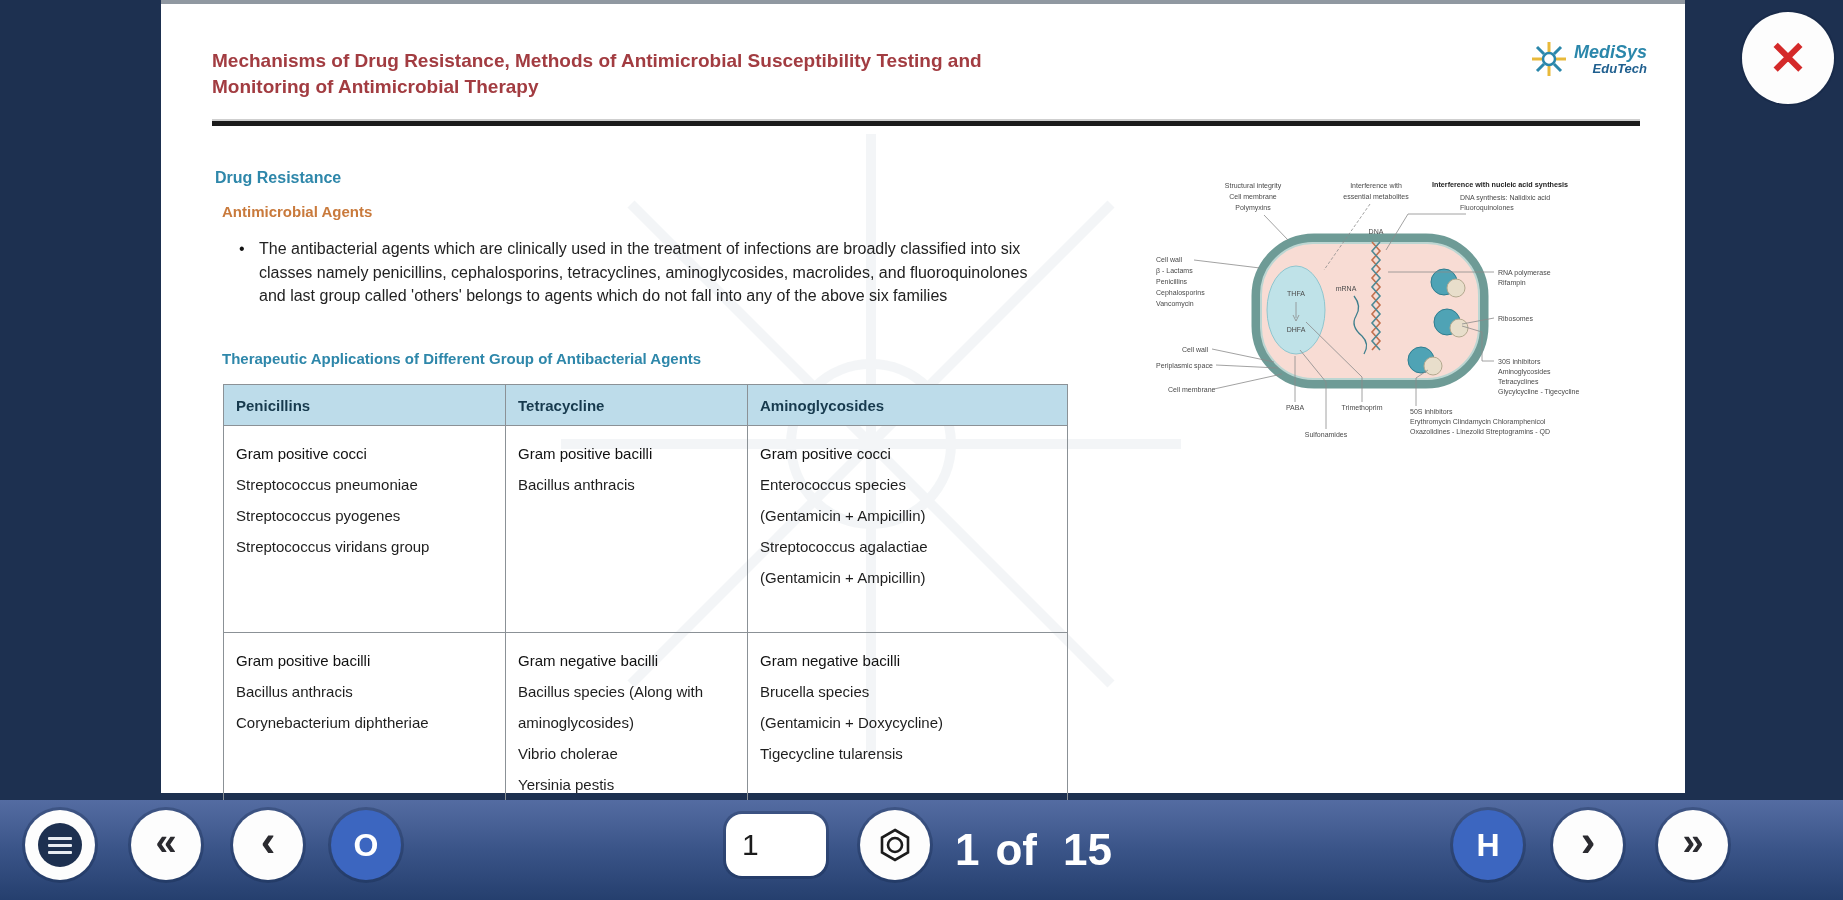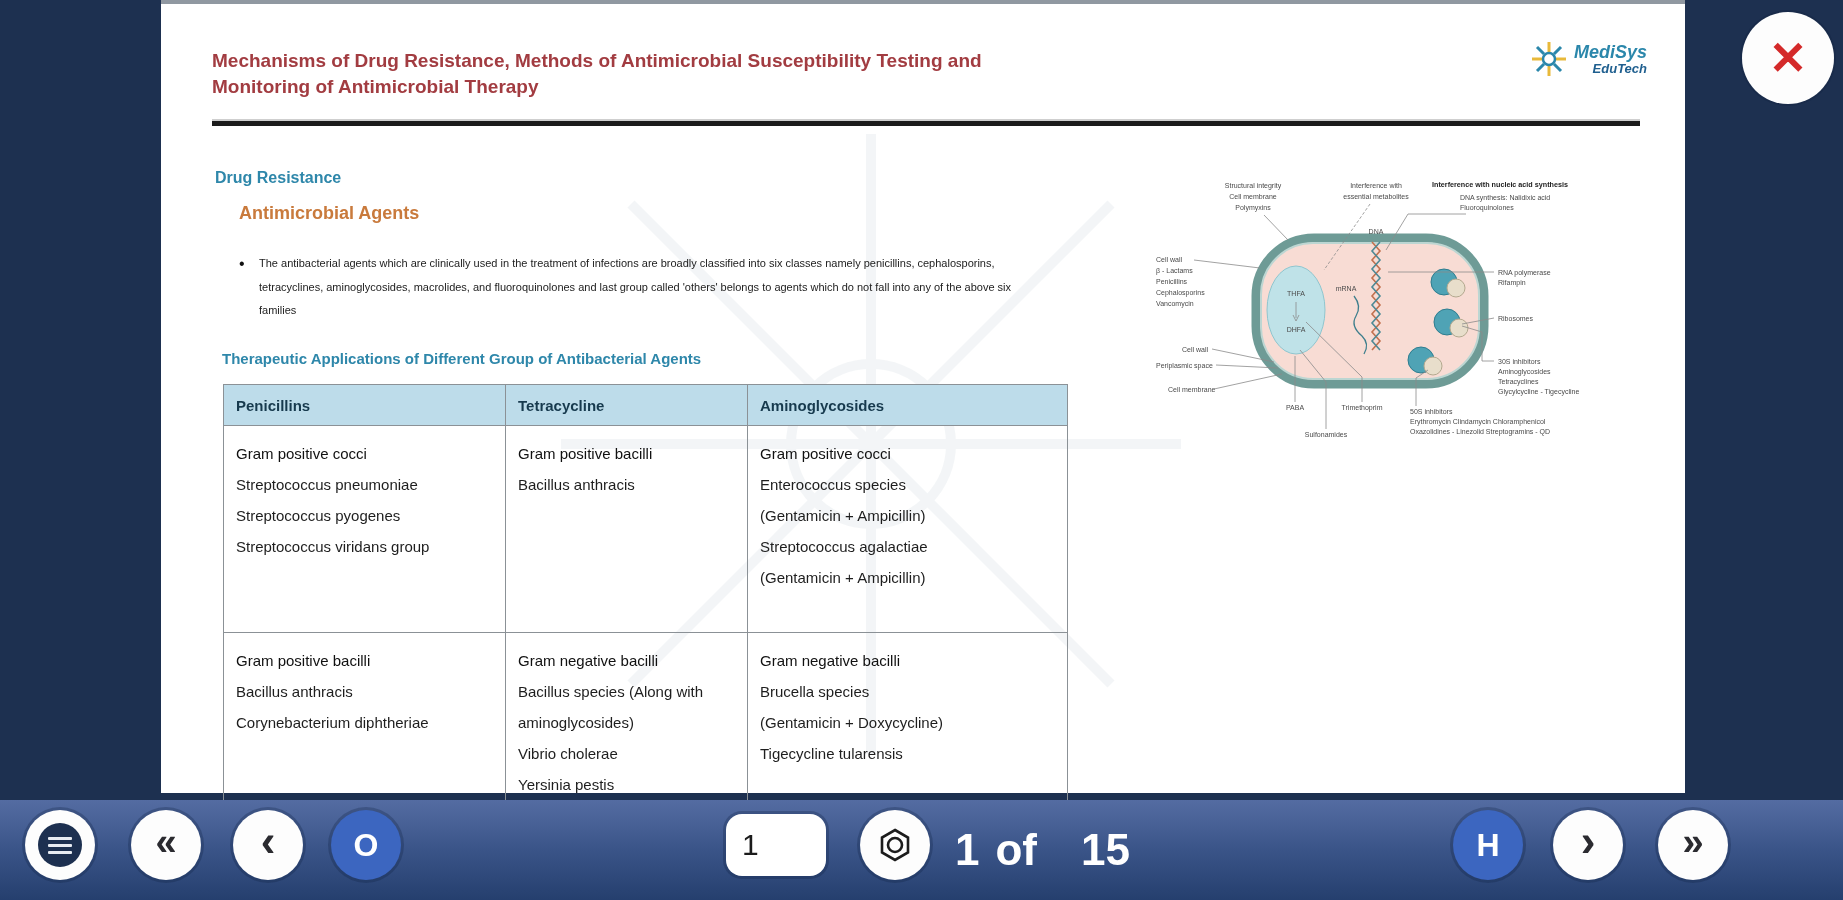--- a/index.html
+++ b/index.html
@@ -15,24 +15,24 @@
   .doc-title{
     position:absolute;left:51px;top:44px;width:900px;
     font-size:19px;font-weight:bold;color:#a23c41;line-height:26px;
   }
   .logo{position:absolute;right:38px;top:36px;display:flex;align-items:center;gap:6px;}
   .logo-text{display:flex;flex-direction:column;align-items:flex-end;line-height:1;}
   .logo-name{font-size:18px;font-weight:bold;font-style:italic;color:#2b87ab;}
   .logo-sub{font-size:13px;font-weight:bold;font-style:italic;color:#1f5f8f;margin-top:1px;}
   .rule{position:absolute;left:51px;top:117px;width:1428px;height:5px;background:#1b1b1b;box-shadow:0 -2px 0 #cfcfcf;}
   .h-section{position:absolute;left:54px;top:153px;font-size:16px;font-weight:bold;color:#2e87aa;margin-top:12px;}
-  .h-sub{position:absolute;left:78px;top:199px;font-size:18px;font-weight:bold;color:#c97a3c;}
+  .h-sub{position:absolute;left:61px;top:199px;font-size:15px;font-weight:bold;color:#c97a3c;}
   .bullet{
-    position:absolute;left:76px;top:248px;width:770px;
-    font-size:11px;line-height:23.5px;color:#222;padding-left:22px;
+    position:absolute;left:76px;top:233px;width:770px;
+    font-size:16px;line-height:23.5px;color:#222;padding-left:22px;
   }
   .bullet::before{content:"\2022";position:absolute;left:2px;top:0;font-size:16px;color:#111;}
   .h-table{position:absolute;left:61px;top:346px;font-size:15px;font-weight:bold;color:#2e87aa;}
   
   table.tx{
     position:absolute;left:62px;top:380px;width:844px;border-collapse:collapse;
     font-size:15px;color:#1e1e1e;table-layout:fixed;
   }
   table.tx col.c1{width:282px;} table.tx col.c2{width:242px;} table.tx col.c3{width:320px;}
   table.tx th,table.tx td{border:1.5px solid #8b9196;vertical-align:top;text-align:left;}
@@ -69,21 +69,21 @@
   .menu-inner span{display:block;width:24px;height:3px;background:#e8ecf2;border-radius:1px;}
   .page-input{
     position:absolute;left:726px;top:14px;width:100px;height:62px;border:none;border-radius:16px;
     background:#fff;box-shadow:0 0 0 3px rgba(16,32,64,.28);
     font-family:"Liberation Sans",sans-serif;font-size:30px;color:#1b1b1b;padding:0 0 0 16px;box-sizing:border-box;
   }
   .page-indicator{
     position:absolute;left:955px;top:0;height:100px;display:flex;align-items:center;gap:16px;
     color:#fff;font-size:44px;font-weight:bold;
   }
-  .page-indicator .tot{margin-left:28px;}
+  .page-indicator .tot{margin-left:10px;}
   
   .close-btn{
     position:absolute;left:1742px;top:12px;width:92px;height:92px;border-radius:50%;
     background:#fdfdfd;display:flex;align-items:center;justify-content:center;cursor:pointer;
     box-shadow:0 0 0 2px rgba(16,32,64,.3);
   }
   .close-x{font-size:46px;font-weight:bold;color:#d42a2a;line-height:1;}
 </style>
 </head>
 <body>

